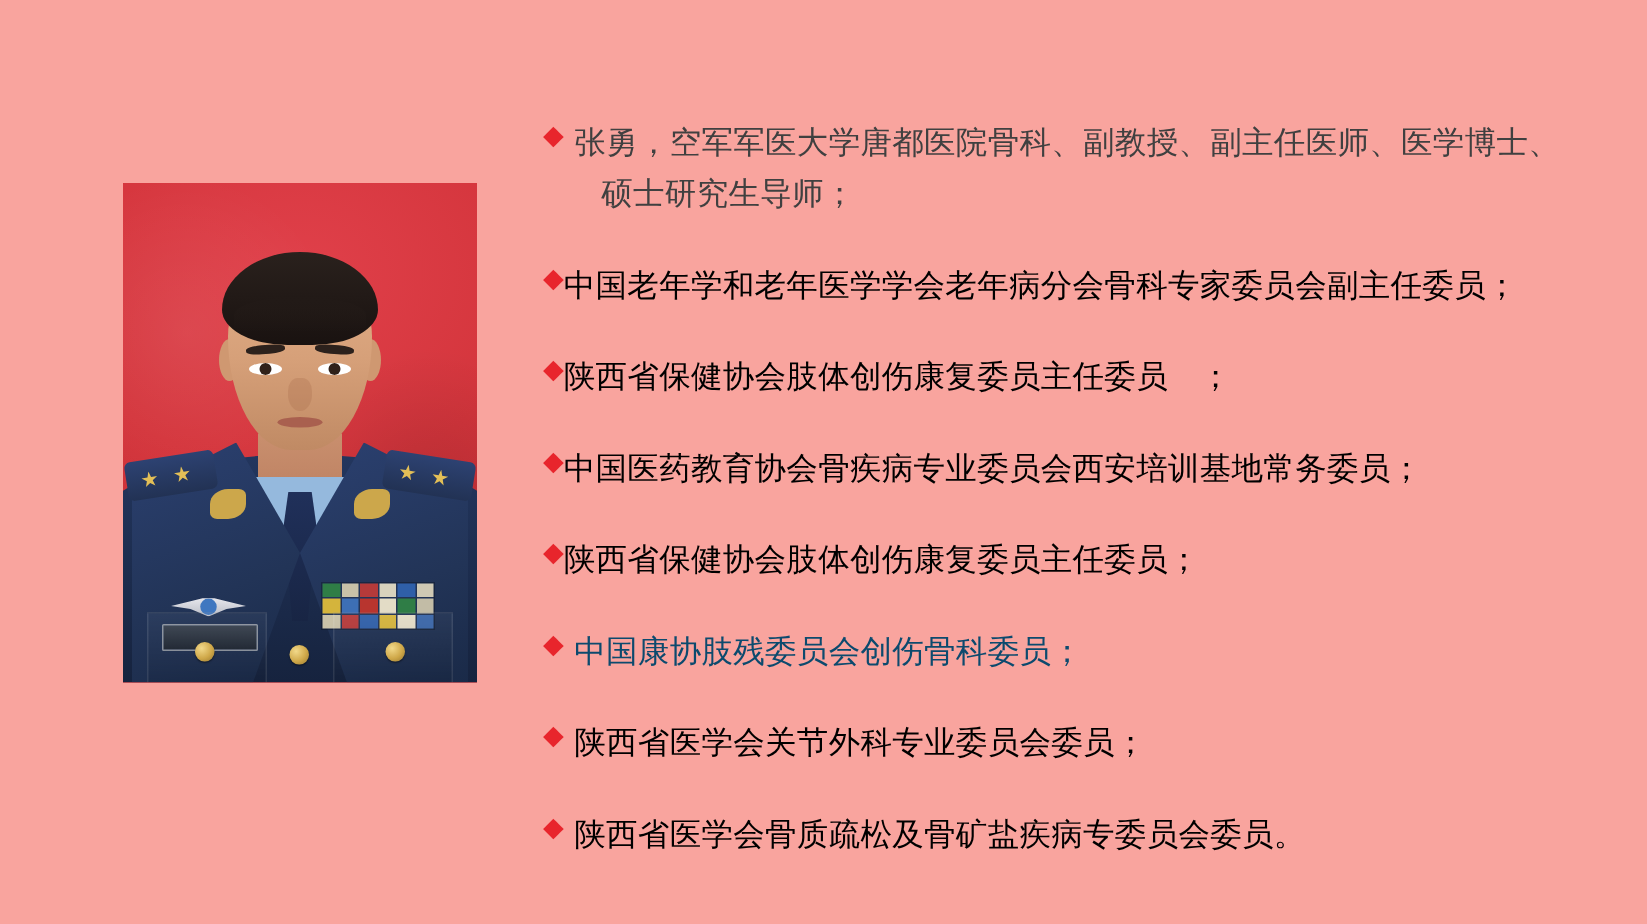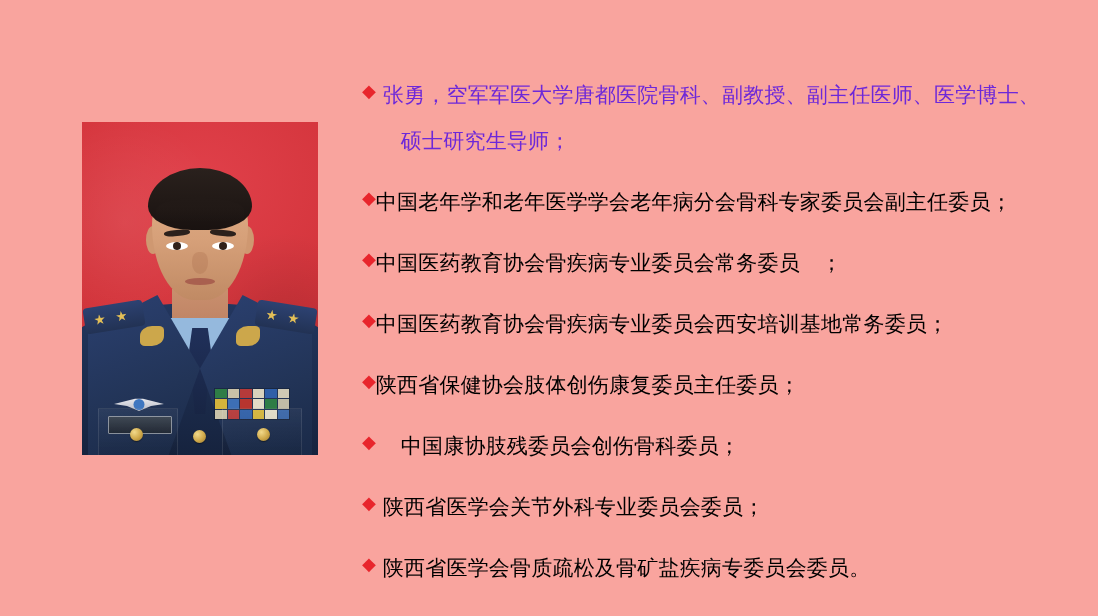--- a/index.html
+++ b/index.html
@@ -275,21 +275,20 @@
   .bullet-line.gap .diamond { margin-right: 7px; }
   .bullet-line .txt {
     flex: 1 1 auto;
     white-space: pre-wrap;
     line-height: 1.62;
     letter-spacing: .2px;
   }
   .bullet-line .txt .cont {
     display: block;
     padding-left: 18px;
-    margin-top: 12px;
   }
 </style>
 </head>
 <body>
 
 <div id="slide" style="background: rgb(249, 164, 158);">
 
   <div id="photo-frame">
     <div class="photo-bg"></div>
 
@@ -353,41 +352,41 @@
       <div class="eye l"></div>
       <div class="eye r"></div>
       <div class="nose"></div>
       <div class="mouth"></div>
     </div>
   </div>
 
   <div id="bullets">
       <div class="bullet-line gap">
         <span class="diamond" style="color: rgb(232, 37, 44);">◆</span>
-        <span class="txt" style="color: #6d28d9;">张勇，空军军医大学唐都医院骨科、副教授、副主任医师、医学博士、<span class="cont">硕士研究生导师；</span></span>
+        <span class="txt" style="color: #404040;">张勇，空军军医大学唐都医院骨科、副教授、副主任医师、医学博士、<span class="cont">硕士研究生导师；</span></span>
       </div>
       <div class="bullet-line">
         <span class="diamond" style="color: rgb(232, 37, 44);">◆</span>
         <span class="txt" style="color: rgb(0, 0, 0);">中国老年学和老年医学学会老年病分会骨科专家委员会副主任委员；</span>
       </div>
       <div class="bullet-line">
         <span class="diamond" style="color: rgb(232, 37, 44);">◆</span>
-        <span class="txt" style="color: rgb(0, 0, 0);">中国医药教育协会骨疾病专业委员会常务委员　；</span>
+        <span class="txt" style="color: rgb(0, 0, 0);">陕西省保健协会肢体创伤康复委员主任委员　；</span>
       </div>
       <div class="bullet-line">
         <span class="diamond" style="color: rgb(232, 37, 44);">◆</span>
         <span class="txt" style="color: rgb(0, 0, 0);">中国医药教育协会骨疾病专业委员会西安培训基地常务委员；</span>
       </div>
       <div class="bullet-line">
         <span class="diamond" style="color: rgb(232, 37, 44);">◆</span>
         <span class="txt" style="color: rgb(0, 0, 0);">陕西省保健协会肢体创伤康复委员主任委员；</span>
       </div>
       <div class="bullet-line gap">
         <span class="diamond" style="color: rgb(232, 37, 44);">◆</span>
-        <span class="txt" style="color: #000000; margin-left: 18px;">中国康协肢残委员会创伤骨科委员；</span>
+        <span class="txt" style="color: #0c4a6e;">中国康协肢残委员会创伤骨科委员；</span>
       </div>
       <div class="bullet-line gap">
         <span class="diamond" style="color: rgb(232, 37, 44);">◆</span>
         <span class="txt" style="color: rgb(0, 0, 0);">陕西省医学会关节外科专业委员会委员；</span>
       </div>
       <div class="bullet-line gap">
         <span class="diamond" style="color: rgb(232, 37, 44);">◆</span>
         <span class="txt" style="color: rgb(0, 0, 0);">陕西省医学会骨质疏松及骨矿盐疾病专委员会委员。</span>
       </div>
     </div>

